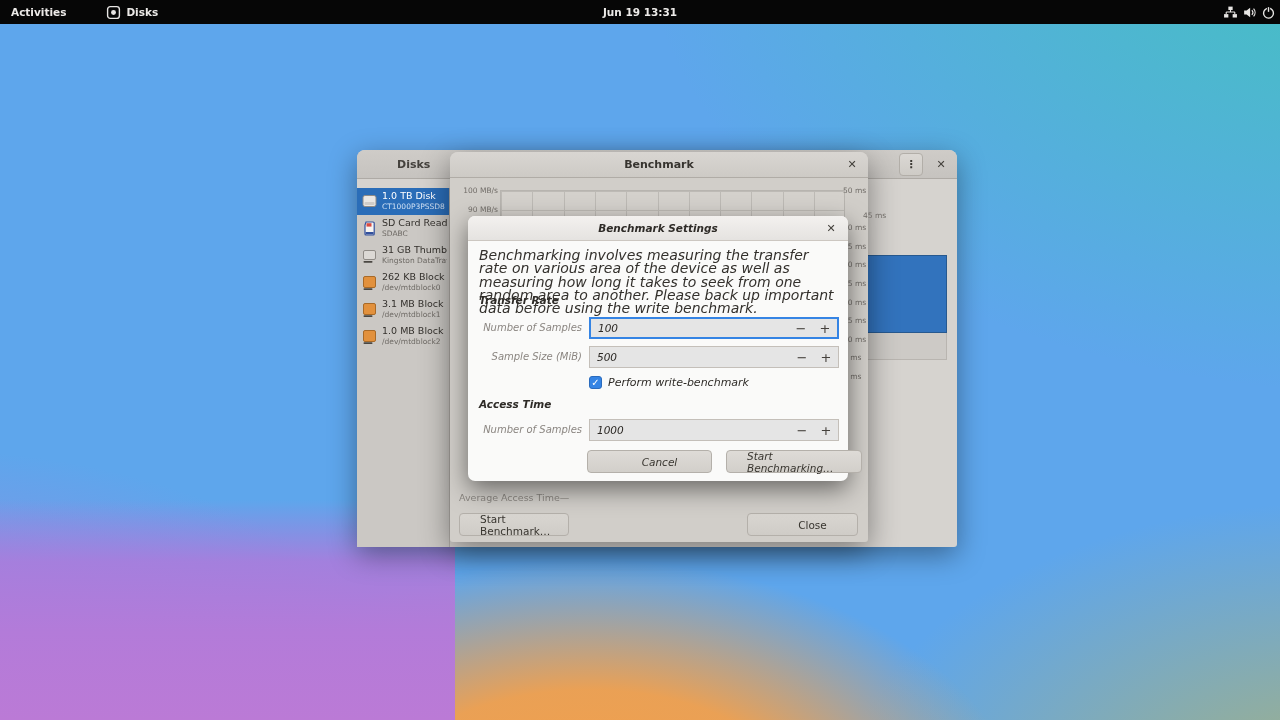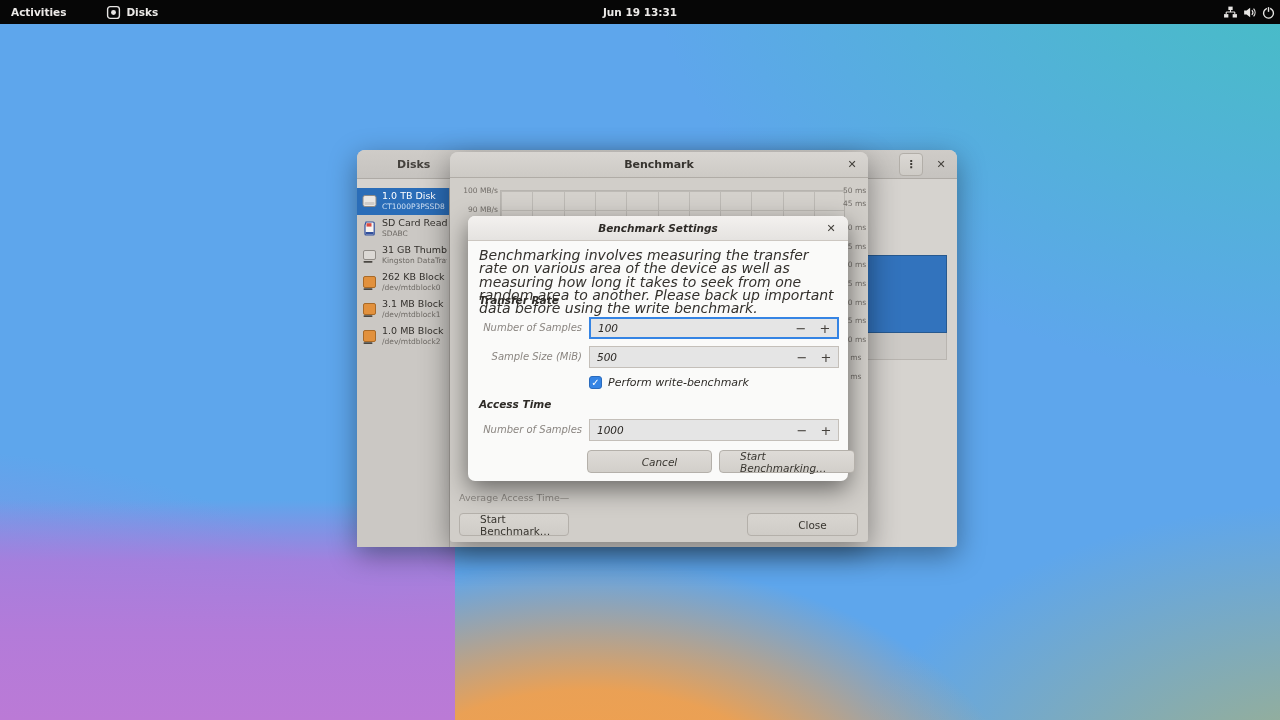--- a/index.html
+++ b/index.html
@@ -97,21 +97,21 @@
   .spin.focused { border:2px solid #3584e4; }
   .spin .spin-value { flex:1; padding-left:7px; font-size:10.5px; color:#2b2824; }
   .spin-btn { width:24px; height:100%; display:flex; align-items:center; justify-content:center;
     font-size:13px; color:#45413c; }
   .checkbox-row { position:absolute; left:121px; display:flex; align-items:center; gap:6px; }
   .checkbox { width:13px; height:13px; border-radius:3px; background:#3584e4; border:1px solid #2a6bbd;
     color:#ffffff; font-size:10px; line-height:11px; text-align:center; font-weight:700; }
   .checkbox-label { font-size:11px; color:#2e2b27; }
   #btn-cancel { position:absolute; left:119px; top:234px; width:125px; height:23px;
     background:linear-gradient(#dedbd7,#d2cfca); }
-  #btn-start-benchmarking { position:absolute; left:251px; top:234px; width:136px; height:23px;
+  #btn-start-benchmarking { position:absolute; left:258px; top:234px; width:136px; height:23px;
     background:linear-gradient(#dedbd7,#d2cfca); }
 </style>
 </head>
 <body>
 
 <div id="screen">
   <div class="wall-purple"></div>
 
   <div class="win" id="disks-win">
     <div class="headerbar" id="disks-header">
@@ -188,21 +188,21 @@
         <span class="tick" style="top: 93px;">50 MB/s</span>
         <span class="tick" style="top: 111.6px;">40 MB/s</span>
         <span class="tick" style="top: 130.2px;">30 MB/s</span>
         <span class="tick" style="top: 148.8px;">20 MB/s</span>
         <span class="tick" style="top: 167.4px;">10 MB/s</span>
         <span class="tick" style="top: 186px;">0 MB/s</span>
       </div>
     <div id="bench-plot"></div>
     <div class="tick-col" id="ticks-right">
         <span class="tick" style="top: 0px;">50 ms</span>
-        <span class="tick" style="top: 13px;">45 ms</span>
+        <span class="tick" style="top: 25px; margin-left: 20px;">45 ms</span>
         <span class="tick" style="top: 37.2px;">40 ms</span>
         <span class="tick" style="top: 55.8px;">35 ms</span>
         <span class="tick" style="top: 74.4px;">30 ms</span>
         <span class="tick" style="top: 93px;">25 ms</span>
         <span class="tick" style="top: 111.6px;">20 ms</span>
         <span class="tick" style="top: 130.2px;">15 ms</span>
         <span class="tick" style="top: 148.8px;">10 ms</span>
         <span class="tick" style="top: 167.4px;">5 ms</span>
         <span class="tick" style="top: 186px;">0 ms</span>
       </div>

